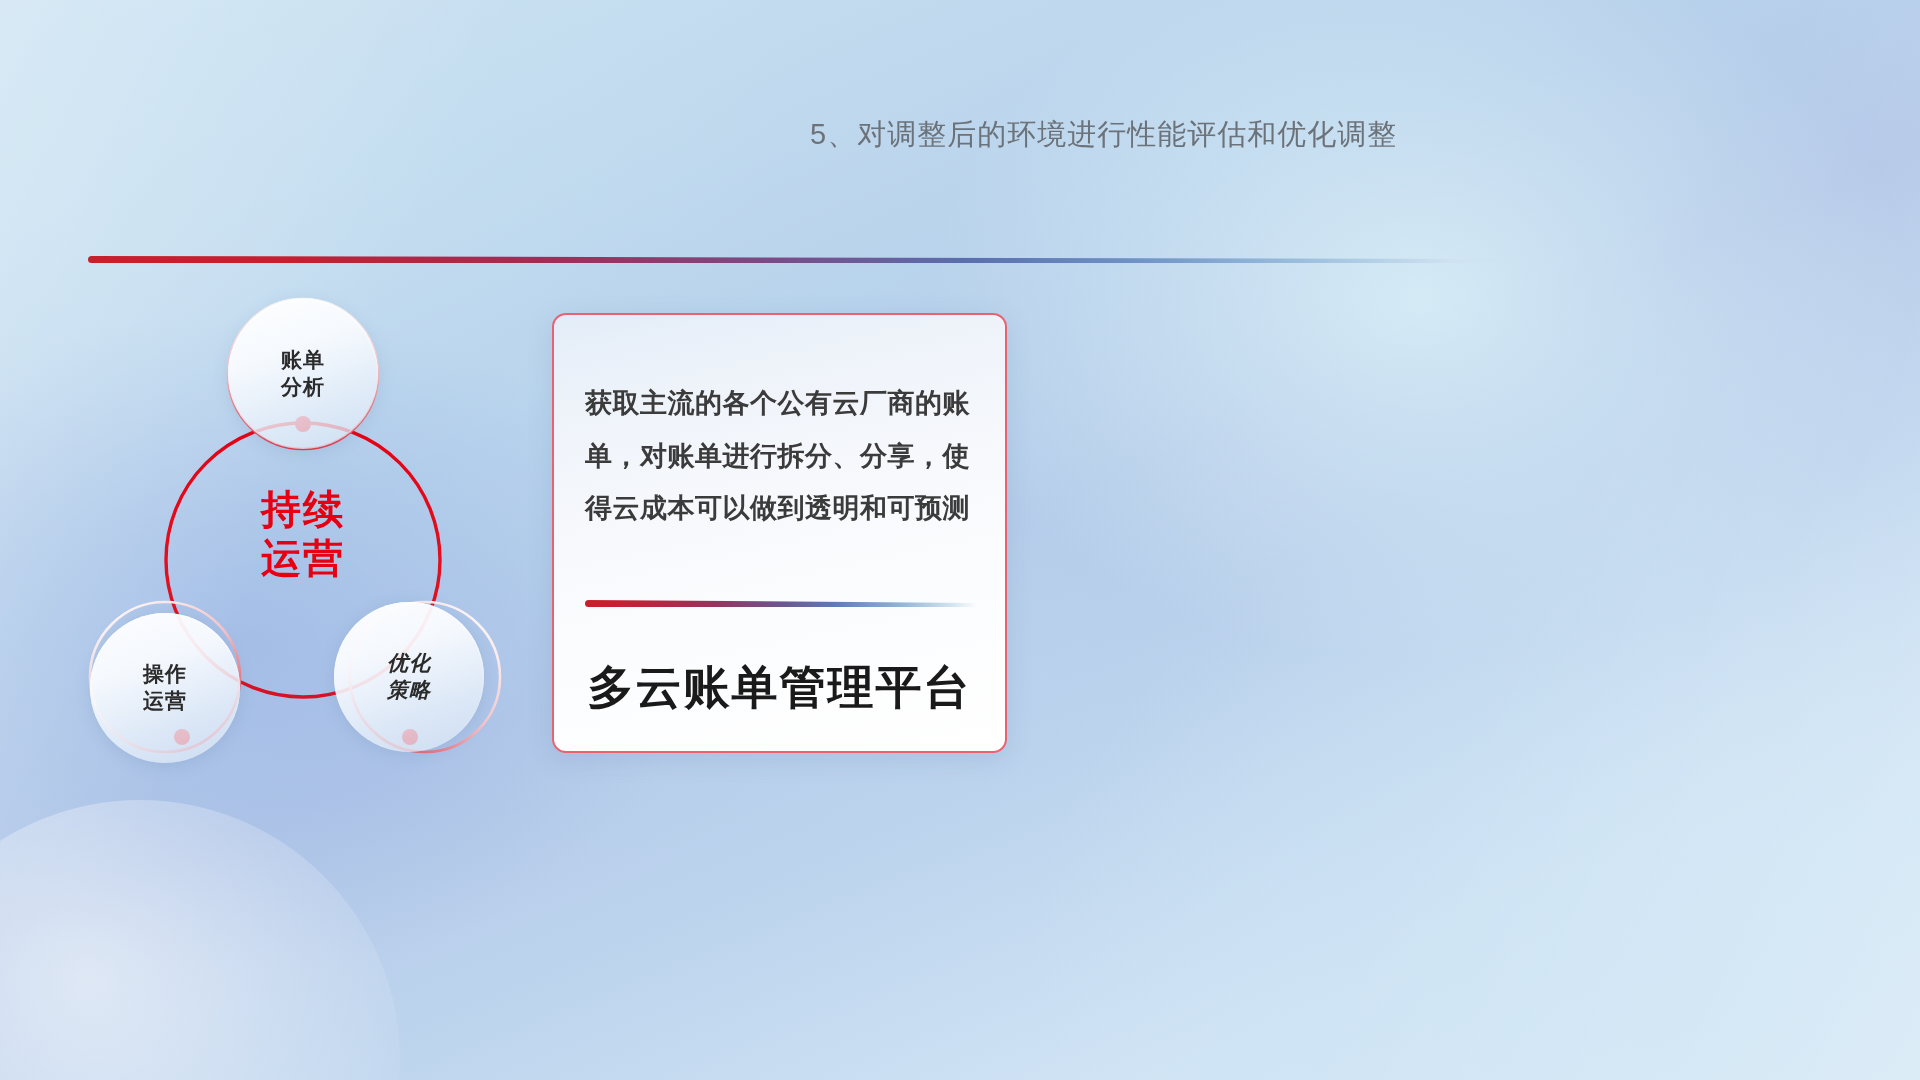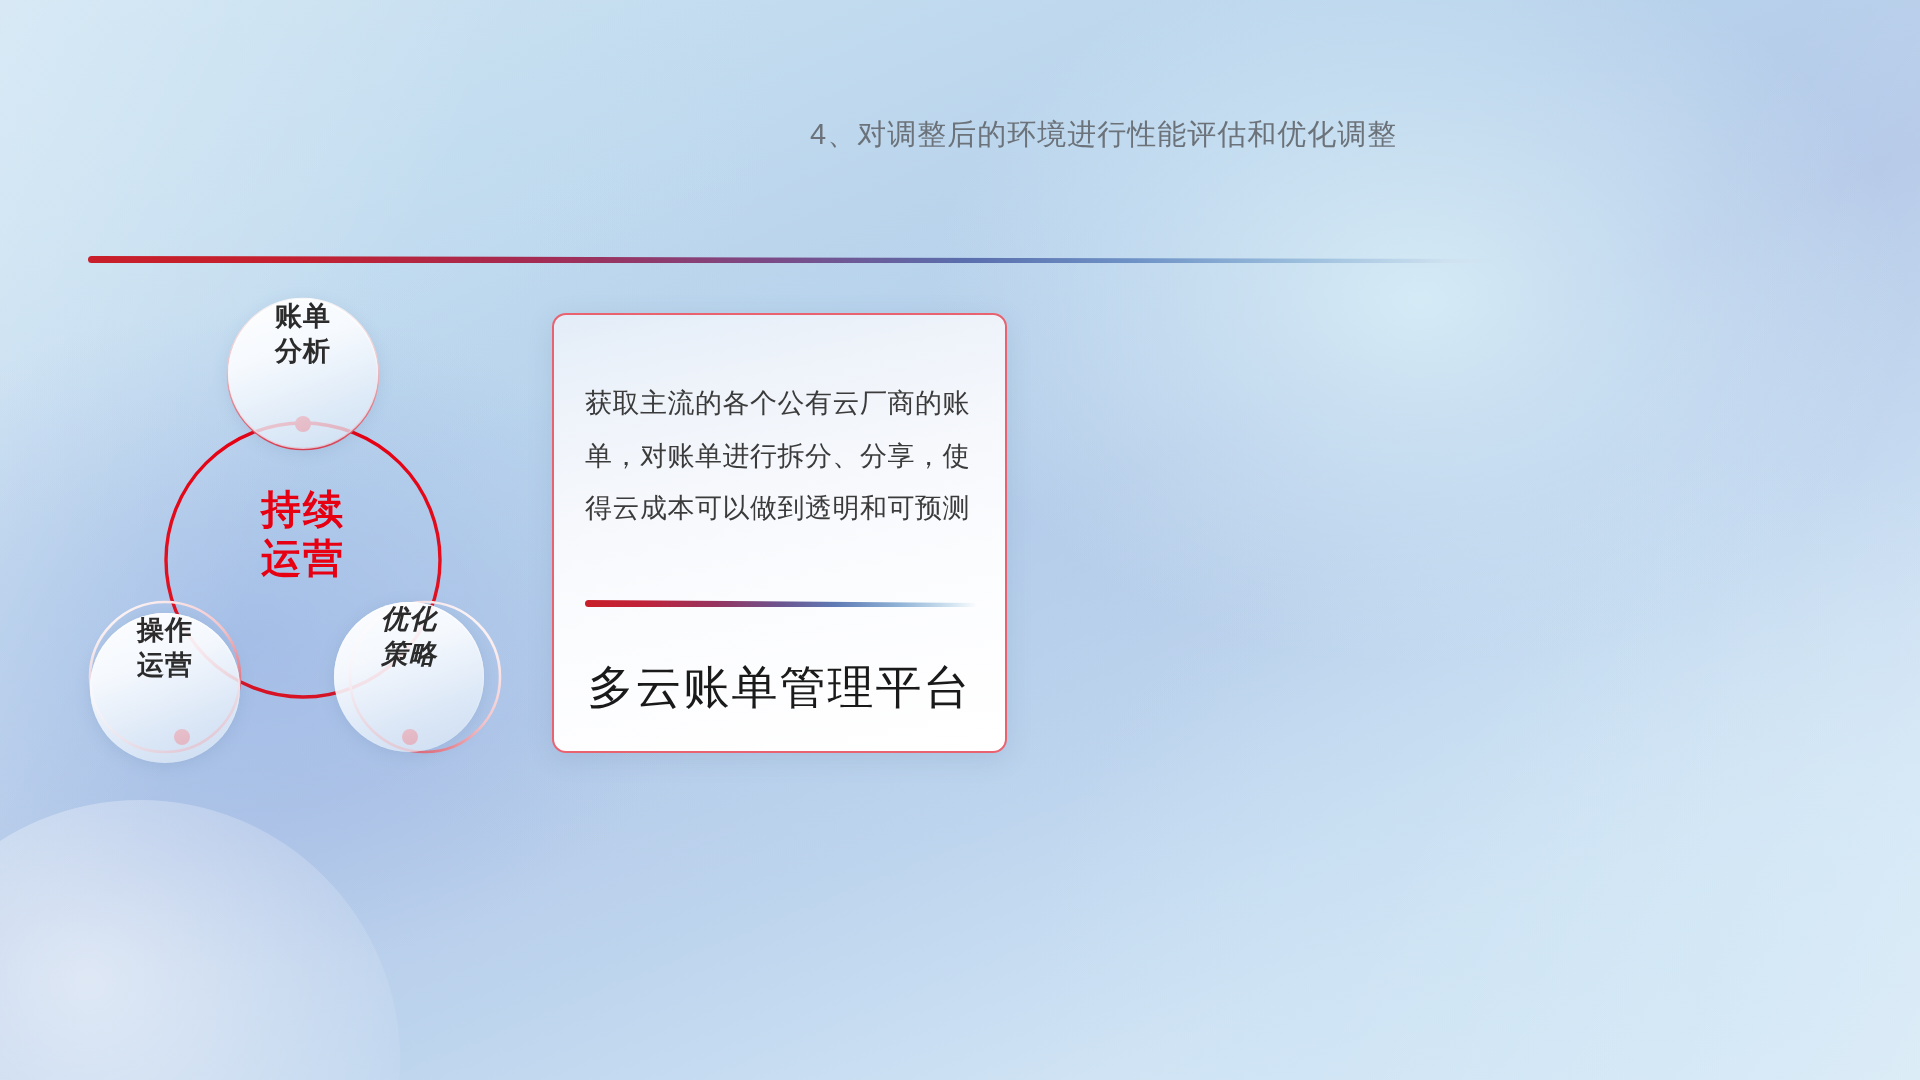--- a/index.html
+++ b/index.html
@@ -84,25 +84,25 @@
   .bubble {
     position: absolute;
     border-radius: 50%;
     background: linear-gradient(160deg,
       rgba(255,255,255,0.97) 0%,
       rgba(250,252,255,0.93) 35%,
       rgba(231,240,250,0.80) 72%,
       rgba(216,230,245,0.72) 100%);
     box-shadow: 0 3px 16px rgba(90,120,160,0.18), inset 0 1px 2px rgba(255,255,255,0.9);
     display: flex;
-    align-items: flex-start;
+    align-items: center;
     justify-content: center;
     text-align: center;
     color: #2b2b2b;
-    font-size: 27px;
+    font-size: 21px;
     font-weight: 700;
     line-height: 1.28;
     letter-spacing: 1px;
   }
   #bubble-top    { left: 158px; top:  14px; width: 150px; height: 150px; }
   #bubble-left   { left:  20px; top: 328px; width: 150px; height: 150px; }
   #bubble-right  { left: 264px; top: 317px; width: 150px; height: 150px; font-style: italic; }
 
   #center-label {
     position: absolute;
@@ -140,20 +140,21 @@
 
   .card-body {
     position: absolute;
     left: 31px;
     right: 26px;
     top: 62px;
     color: #3b3b3b;
     font-size: 27px;
     line-height: 1.95;
     letter-spacing: 0.5px;
+    font-weight: bold;
   }
   .card-rule {
     position: absolute;
     left: 31px;
     top: 285px;
     width: 392px;
     height: 7px;
     border-radius: 4px;
     background: linear-gradient(90deg,
       #c81f2a 0%,
@@ -167,21 +168,21 @@
     clip-path: polygon(0 0, 100% 42%, 100% 100%, 0 100%);
   }
   .card-title {
     position: absolute;
     left: 0;
     right: 0;
     top: 342px;
     text-align: center;
     color: #1a1a1a;
     font-size: 46px;
-    font-weight: 400;
+    font-weight: 700;
     letter-spacing: 2px;
   }
 
   
   #arc-deco {
     position: absolute;
     left: -120px;
     bottom: -240px;
     width: 520px;
     height: 520px;
@@ -193,21 +194,21 @@
 </head>
 <body>
 
 <div id="stage">
 
   <div id="sheen"></div>
   <div id="arc-deco"></div>
 
 
   <div class="list-col right">
-    <div class="list-item">4、对调整后的环境进行性能评估和优化调整</div>
+    <div class="list-item">5、对调整后的环境进行性能评估和优化调整</div>
   </div>
 
   <div id="divider"></div>
 
   <div id="diagram">
 
     <svg width="480" height="500" viewBox="0 0 480 500">
       <defs>
         <linearGradient id="ringGrad" x1="0" y1="0" x2="0" y2="1">
           <stop offset="0%" stop-color="#e60012"></stop>

